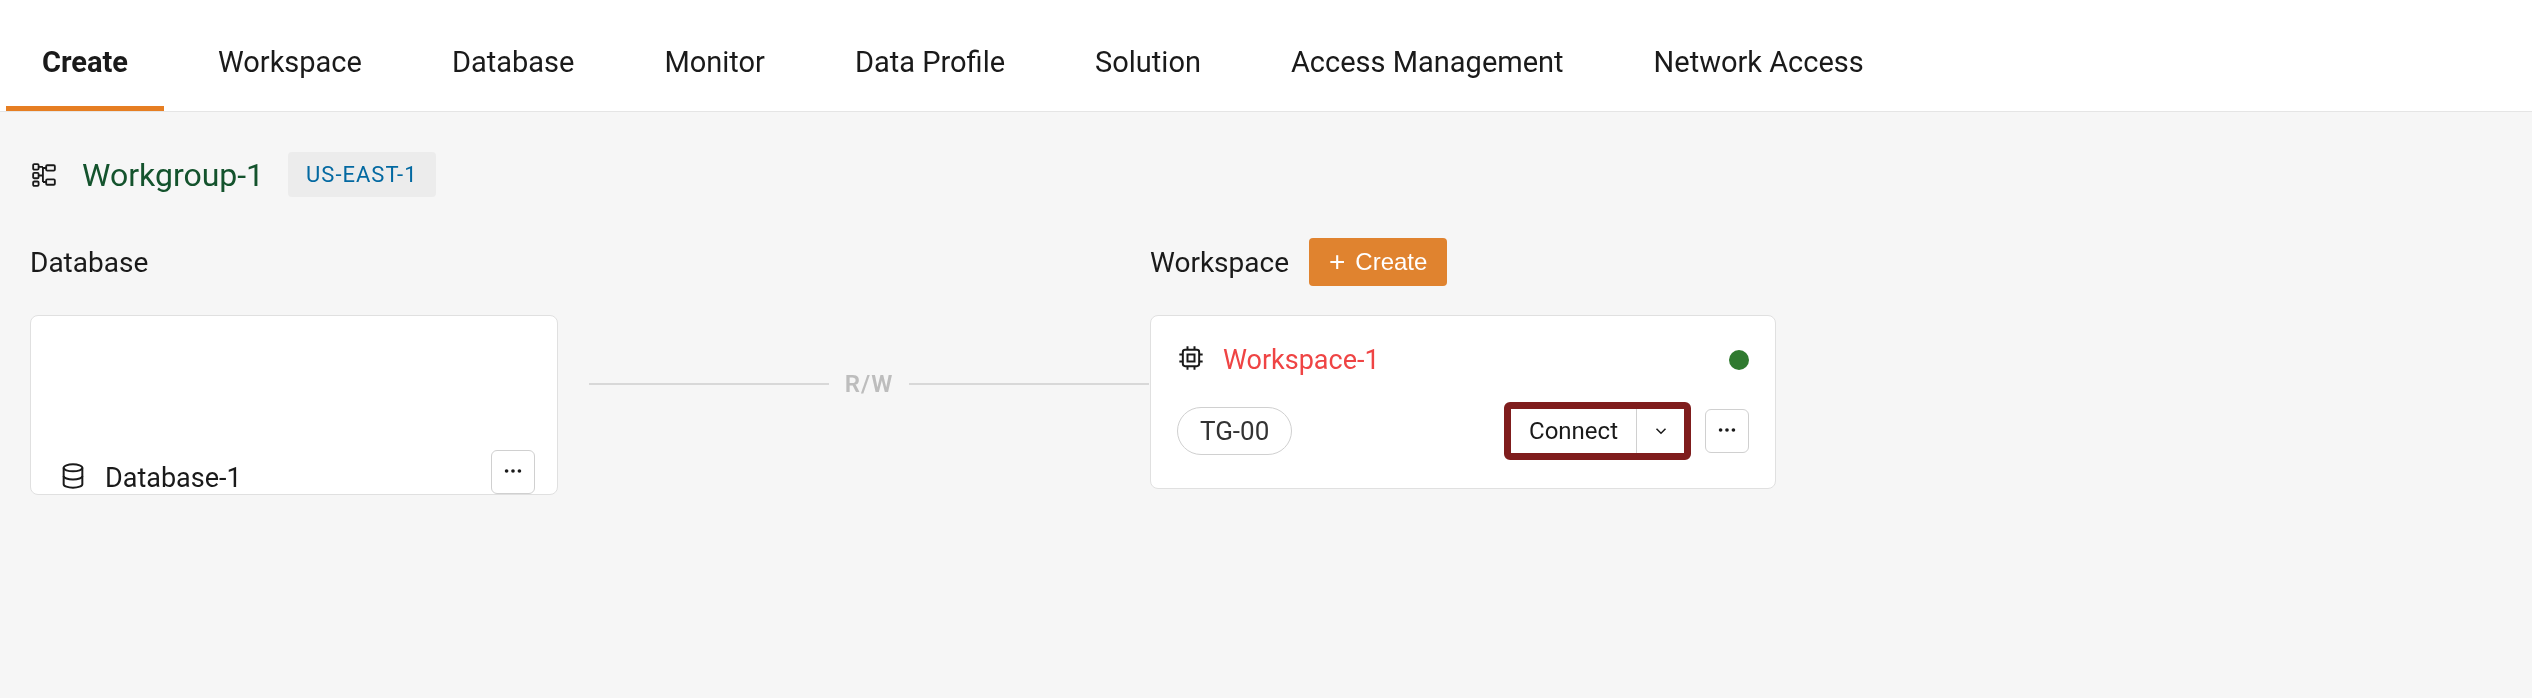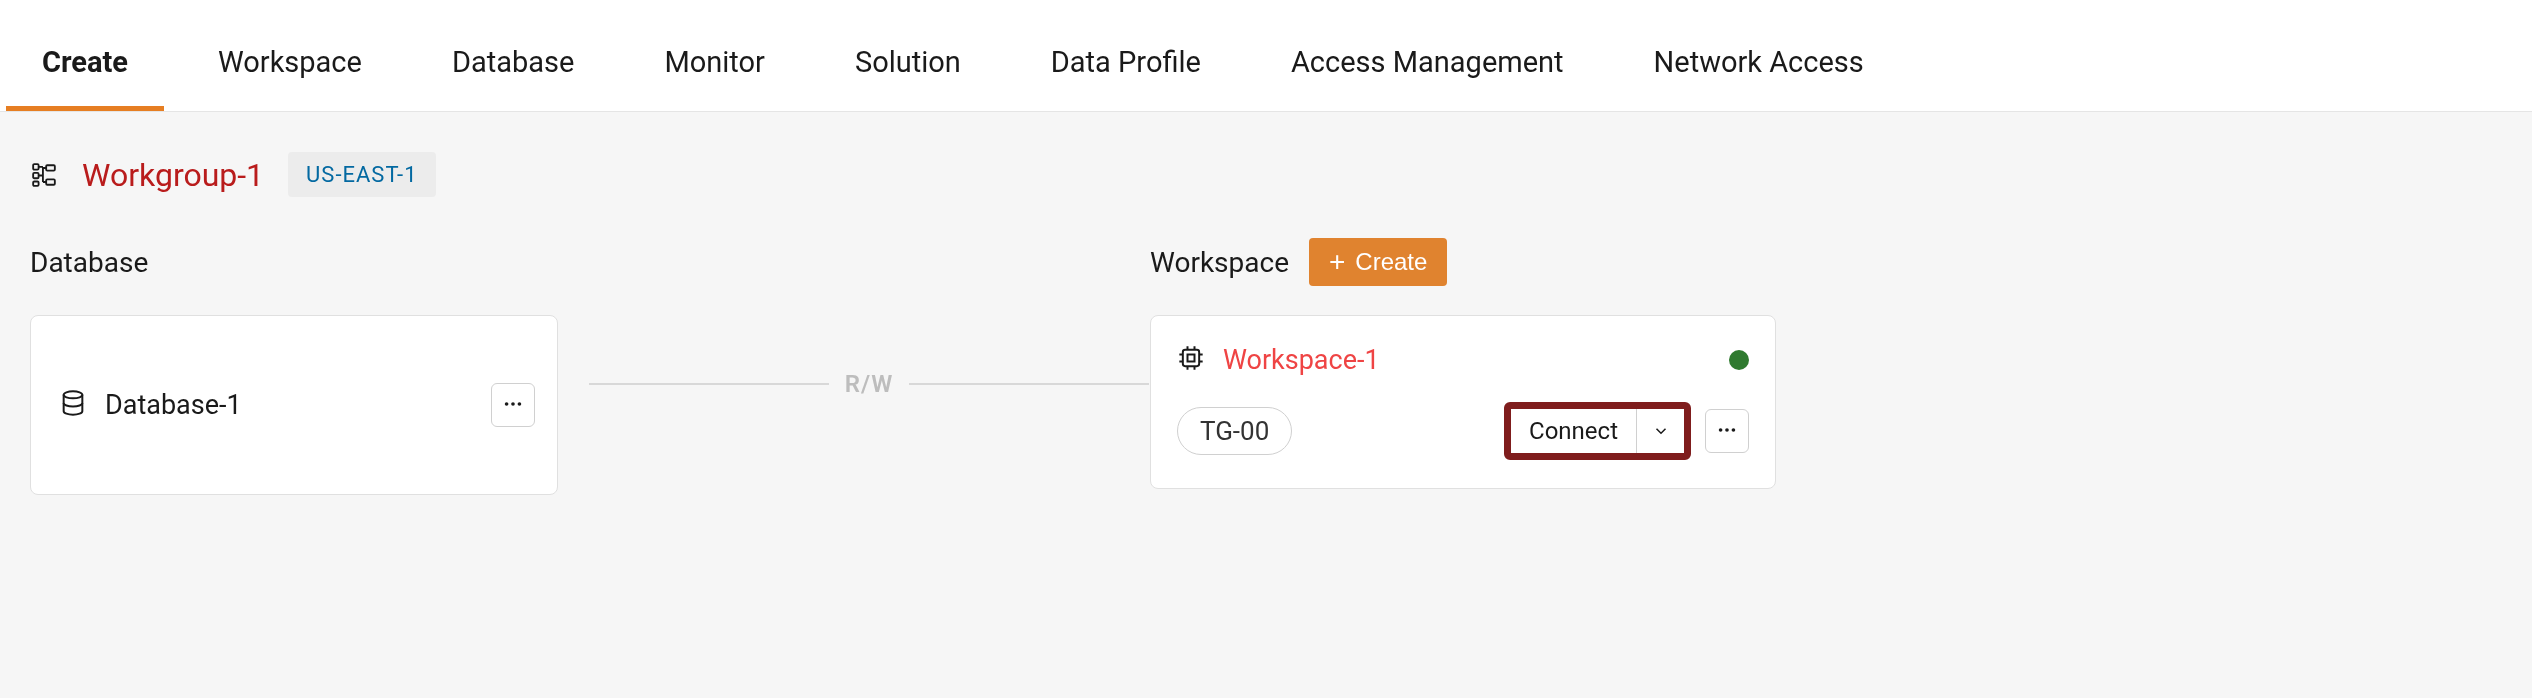--- a/index.html
+++ b/index.html
@@ -65,21 +65,21 @@
       height: 28px;
       display: flex;
       align-items: center;
       justify-content: center;
       color: #1a1a1a;
     }
 
     .wg-title {
       font-size: 32px;
       font-weight: 400;
-      color: #b91c1c;
+      color: #14532d;
     }
 
     .region-badge {
       background: #ececec;
       color: #0369a1;
       font-size: 22px;
       padding: 10px 18px;
       border-radius: 4px;
       letter-spacing: 1px;
     }
@@ -139,21 +139,21 @@
     }
 
     
     .db-card {
       background: #ffffff;
       border: 1px solid #e0e0e0;
       border-radius: 8px;
       height: 180px;
       width: 528px;
       display: flex;
-      align-items: center;
+      align-items: flex-end;
       justify-content: space-between;
       padding: 0 22px 0 28px;
     }
 
     .db-left {
       display: flex;
       align-items: center;
       gap: 18px;
     }
 
@@ -287,22 +287,22 @@
     }
   </style>
 </head>
 <body>
 
 <div class="tabs">
   <div class="tab active">Create</div>
   <div class="tab">Workspace</div>
   <div class="tab">Database</div>
   <div class="tab">Monitor</div>
+  <div class="tab">Data Profile</div>
   <div class="tab">Solution</div>
-  <div class="tab">Data Profile</div>
   <div class="tab">Access Management</div>
   <div class="tab">Network Access</div>
 </div>
 
 <div class="wg-row">
   <span class="wg-icon">
     <svg width="26" height="26" viewBox="0 0 24 24" fill="none" stroke="currentColor" stroke-width="1.7">
       <rect x="2" y="2" width="5" height="5" rx="1"></rect>
       <rect x="2" y="10" width="5" height="5" rx="1"></rect>
       <rect x="2" y="18" width="5" height="4" rx="1"></rect>

